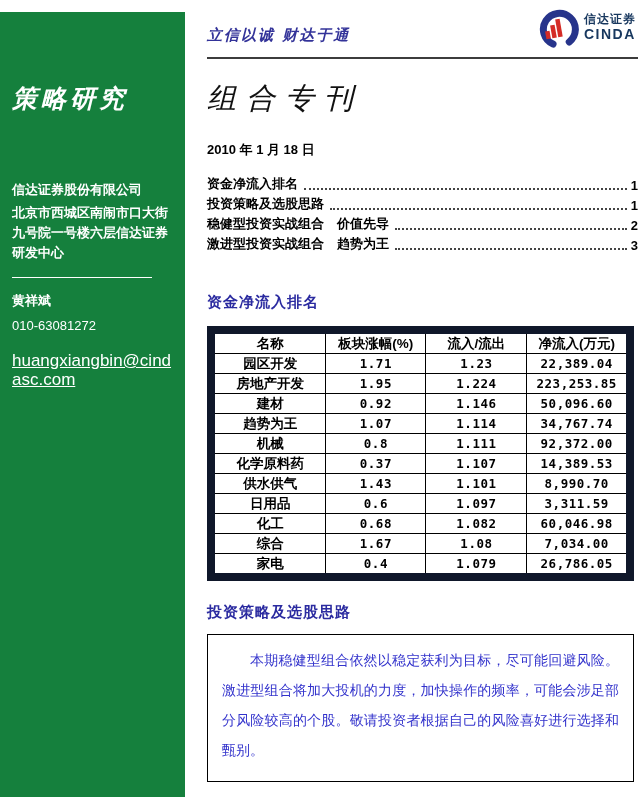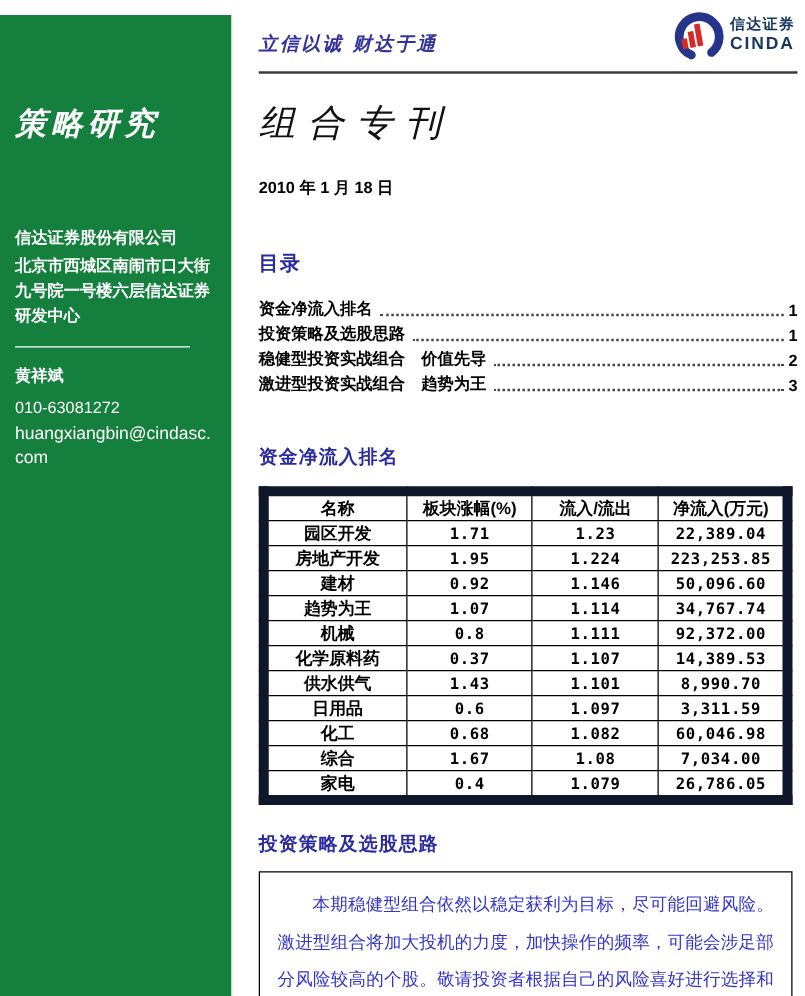--- a/index.html
+++ b/index.html
@@ -21,21 +21,21 @@
     margin-top:70px;
     font-family:"DejaVu Serif", serif;
     font-style:italic;font-weight:bold;
     font-size:25px;letter-spacing:4px;color:#ffffff;
   }
   .side-company{margin-top:66px;font-size:13px;font-weight:bold;line-height:18px;}
   .side-address{margin-top:4px;font-size:13px;font-weight:bold;line-height:20px;width:160px;}
   .side-divider{margin-top:14px;width:140px;border-top:1px solid #ffffff;height:0;}
   .side-analyst{margin-top:14px;font-size:13px;font-weight:bold;}
   .side-phone{margin-top:6px;font-size:13px;line-height:19px;}
-  .side-email{margin-top:2px;font-size:14px;line-height:19px;width:162px;word-break:break-all;}
+  .side-email{margin-top:16px;font-size:17px;line-height:19px;width:162px;word-break:break-all;text-decoration:underline;}
 
   
   .main{
     position:absolute;left:185px;top:0;right:0;height:797px;
     box-sizing:border-box;padding:0 6px 0 22px;
   }
 
   .header-row{position:relative;height:57px;border-bottom:2px solid #3c3c3c;}
   .slogan{
     position:absolute;left:0;top:26px;
@@ -133,21 +133,20 @@
           <div class="logo-cn">信达证券</div>
           <div class="logo-en">CINDA</div>
         </span>
       </div>
     </div>
 
     <div class="doc-title">组合专刊</div>
 
     <div class="date-row">2010 年 1 月 18 日</div>
 
-    <div class="toc-heading">目录</div>
     <div class="toc-list" id="toc-list">
   <div class="toc-item">
     <span class="toc-label">资金净流入排名</span>
     <span class="toc-sub"></span>
     <span class="toc-leader"></span>
     <span class="toc-page">1</span>
   </div>
 
   <div class="toc-item">
     <span class="toc-label">投资策略及选股思路</span>

